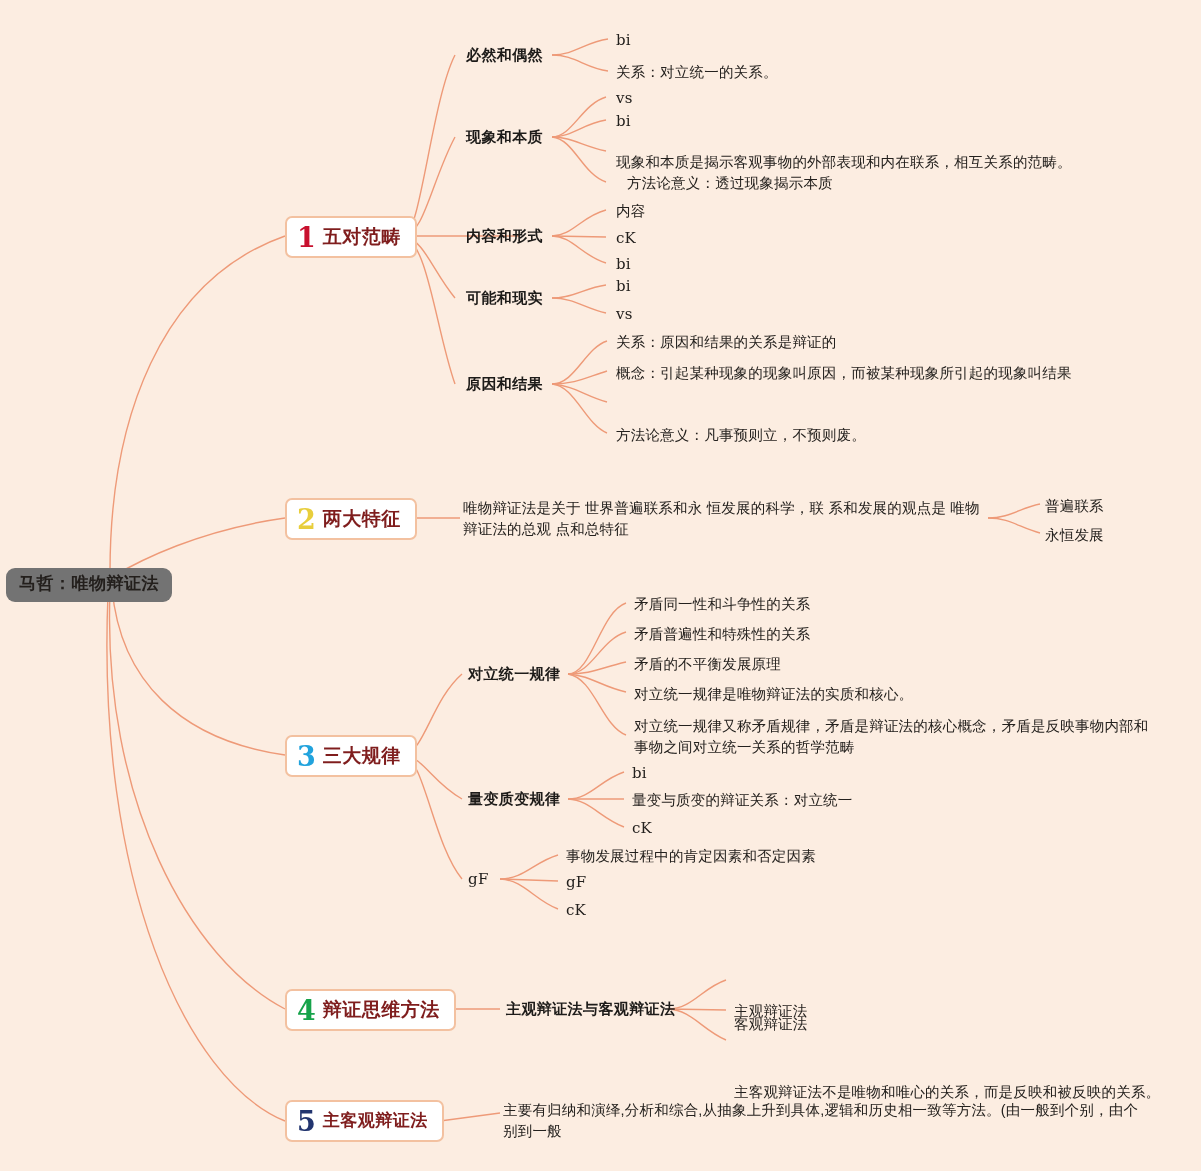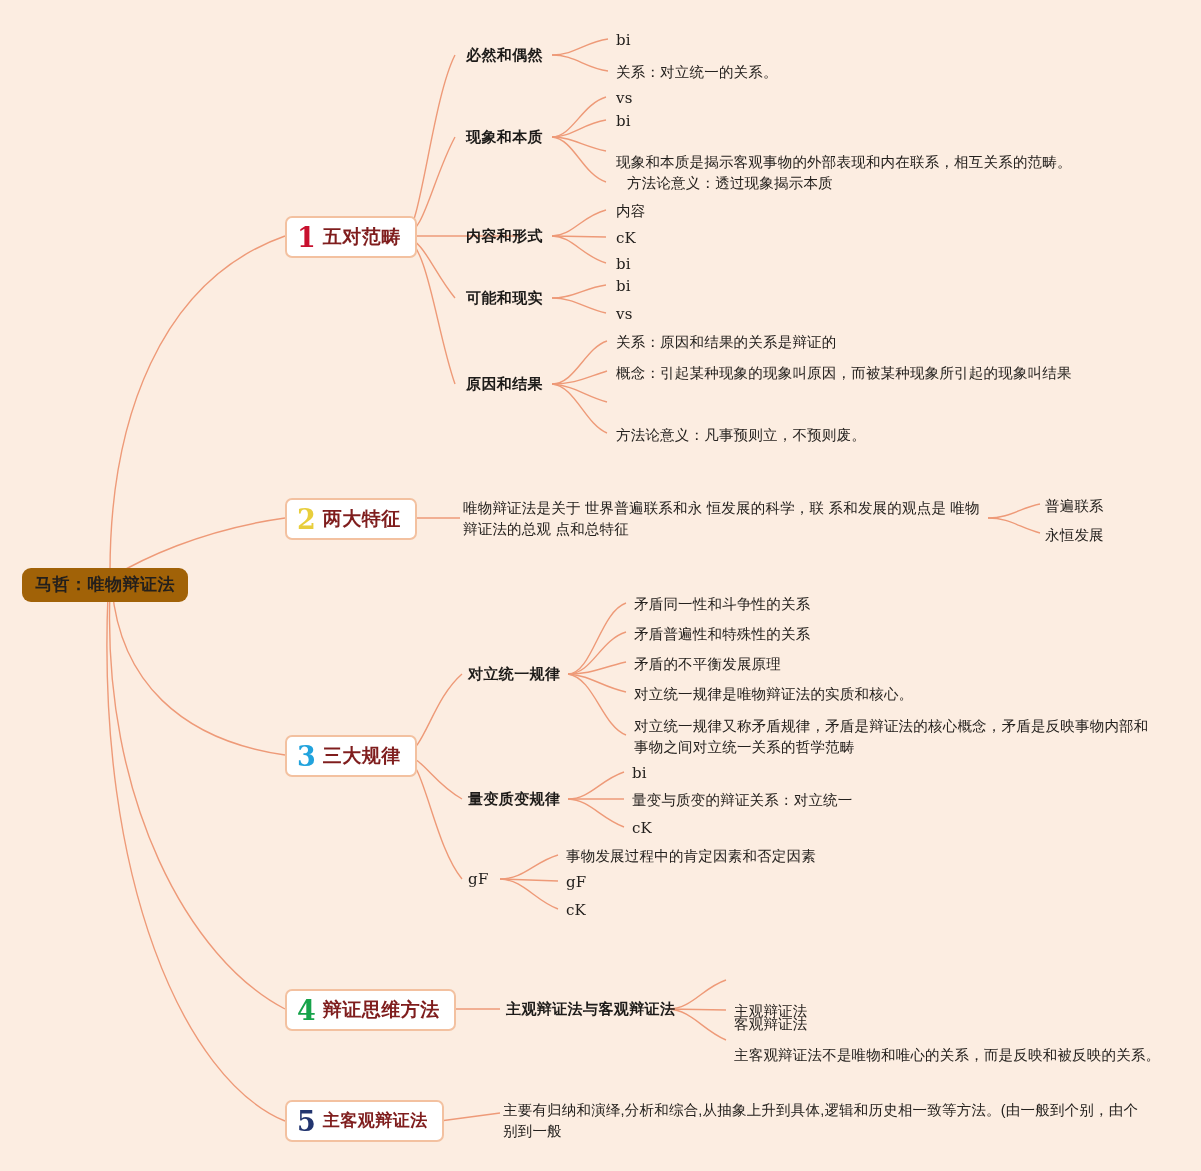--- a/index.html
+++ b/index.html
@@ -156,21 +156,21 @@
       <path d="M432,1009 L500,1009"></path>
 
       <path d="M668,1009 C692,1009 702,988 726,980"></path>
       <path d="M668,1009 L726,1010"></path>
       <path d="M668,1009 C692,1010 702,1030 726,1040"></path>
 
       <path d="M440,1121 L500,1113"></path>
     </g>
   </svg>
 
-  <div class="root-node" style="left: 22px; top: 568px; background: #a16207;">
+  <div class="root-node" style="left: 6px; top: 568px; background: #737373; font-family: Liberation Mono, monospace;">
     <span>马哲：唯物辩证法</span>
   </div>
 
   <div class="l1-node" style="left: 285px; top: 216px; border-color: rgb(243, 193, 160); background: rgb(255, 255, 255);">
     <span class="l1-num" style="color:#C8102E">1</span>
     <span class="l1-label">五对范畴</span>
   </div>
 
   <div class="l2-node" style="left:466px;top:46px;">必然和偶然</div>
   <div class="leaf latin nowrap" style="left:616px;top:30px;">bi</div>
@@ -228,21 +228,21 @@
   <div class="leaf latin nowrap" style="left:566px;top:900px;">cK</div>
 
   <div class="l1-node" style="left: 285px; top: 989px; border-color: rgb(243, 193, 160); background: rgb(255, 255, 255);">
     <span class="l1-num" style="color:#16A34A">4</span>
     <span class="l1-label">辩证思维方法</span>
   </div>
 
   <div class="l2-node" style="left:506px;top:1000px;">主观辩证法与客观辩证法</div>
   <div class="leaf nowrap" style="left:734px;top:1014px;">客观辩证法</div>
   <div class="leaf nowrap" style="left:734px;top:1001px;text-align:right;">主观辩证法</div>
-  <div class="leaf nowrap" style="left:734px;top:1045px;text-align:right;">主客观辩证法不是唯物和唯心的关系，而是反映和被反映的关系。</div>
+  <div class="leaf nowrap" style="left:734px;top:1082px;text-align:right;">主客观辩证法不是唯物和唯心的关系，而是反映和被反映的关系。</div>
 
   <div class="l1-node" style="left: 285px; top: 1100px; border-color: rgb(243, 193, 160); background: rgb(255, 255, 255);">
     <span class="l1-num" style="color:#22356F">5</span>
     <span class="l1-label small">主客观辩证法</span>
   </div>
 
   <div class="leaf wrap" style="left:503px;top:1100px;width:645px;">主要有归纳和演绎,分析和综合,从抽象上升到具体,逻辑和历史相一致等方法。(由一般到个别，由个别到一般</div>
 
 </div>
 

